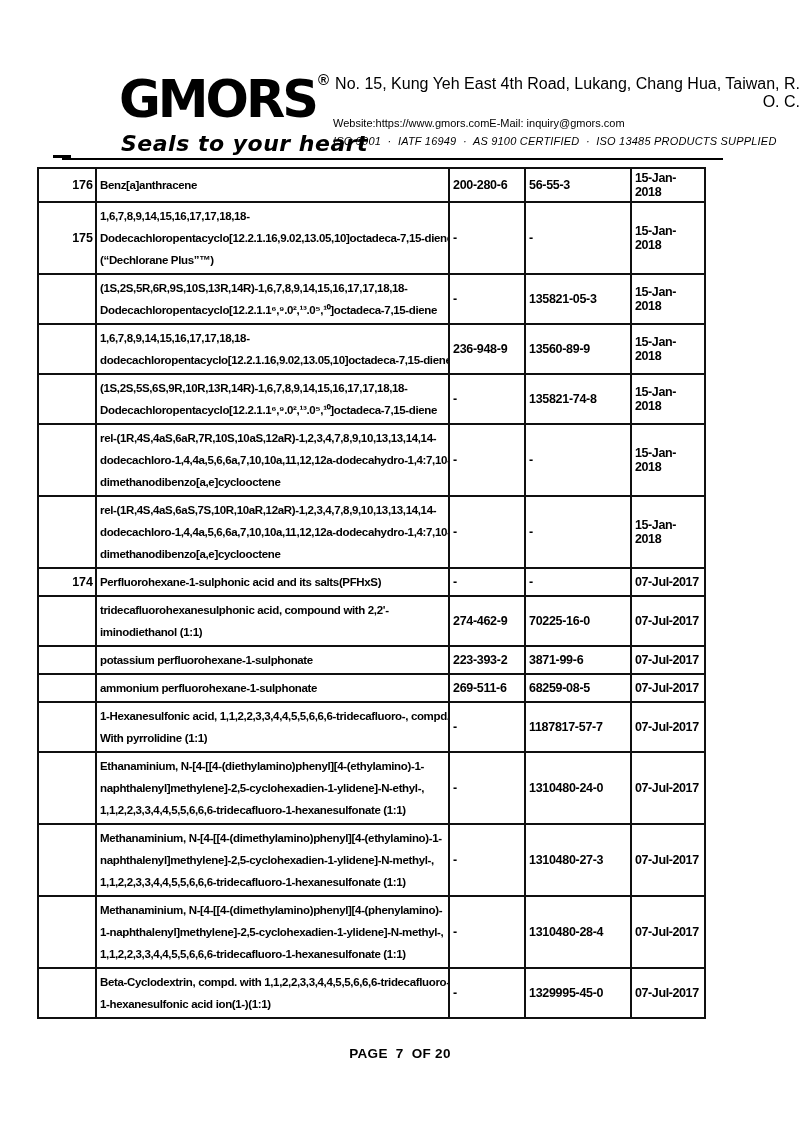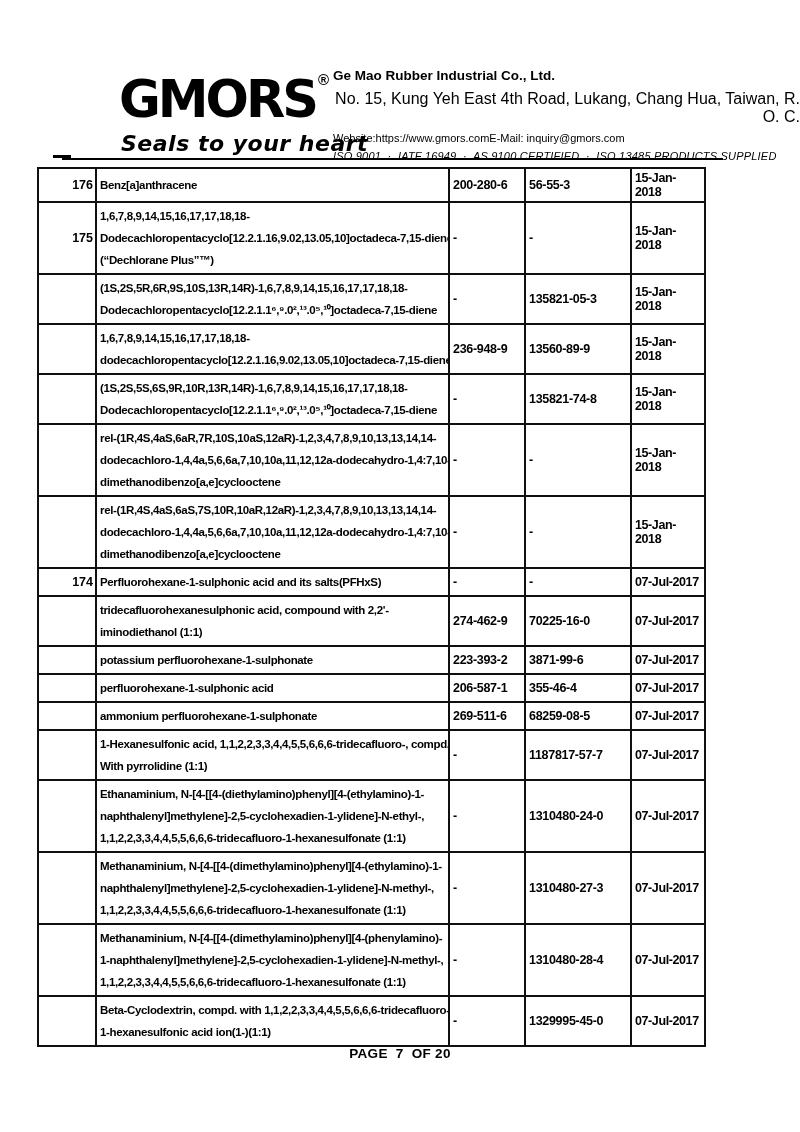--- a/index.html
+++ b/index.html
@@ -56,21 +56,20 @@
 <div class="page">
 
   <div class="logo-block">
     <div>
       <span class="logo-text">GMORS</span><span class="reg-mark">®</span>
     </div>
     <div class="tagline">Seals to your heart</div>
   </div>
 
   <div class="company-block">
-    <div class="company-name">Ge Mao Rubber Industrial Co., Ltd.</div>
     <div class="company-line">No. 15, Kung Yeh East 4th Road, Lukang, Chang Hua, Taiwan, R. O. C.</div>
     <div class="web-row">
       <span>Website:https://www.gmors.com</span>
       <span>E-Mail: inquiry@gmors.com</span>
     </div>
     <div class="iso-line">ISO 9001  ·  IATF 16949  ·  AS 9100 CERTIFIED  ·  ISO 13485 PRODUCTS SUPPLIED</div>
   </div>
 
   <div class="rule-dash"></div>
   <div class="rule"></div>
@@ -159,27 +158,20 @@
         </tr>
         <tr>
           <td class="cell-num"></td>
           <td class="cell-name">potassium perfluorohexane-1-sulphonate</td>
           <td class="cell-ec">223-393-2</td>
           <td class="cell-cas">3871-99-6</td>
           <td class="cell-date">07-Jul-2017</td>
         </tr>
         <tr>
           <td class="cell-num"></td>
-          <td class="cell-name">perfluorohexane-1-sulphonic acid</td>
-          <td class="cell-ec">206-587-1</td>
-          <td class="cell-cas">355-46-4</td>
-          <td class="cell-date">07-Jul-2017</td>
-        </tr>
-        <tr>
-          <td class="cell-num"></td>
           <td class="cell-name">ammonium perfluorohexane-1-sulphonate</td>
           <td class="cell-ec">269-511-6</td>
           <td class="cell-cas">68259-08-5</td>
           <td class="cell-date">07-Jul-2017</td>
         </tr>
         <tr>
           <td class="cell-num"></td>
           <td class="cell-name">1-Hexanesulfonic acid, 1,1,2,2,3,3,4,4,5,5,6,6,6-tridecafluoro-, compd.
 With pyrrolidine (1:1)</td>
           <td class="cell-ec">-</td>

